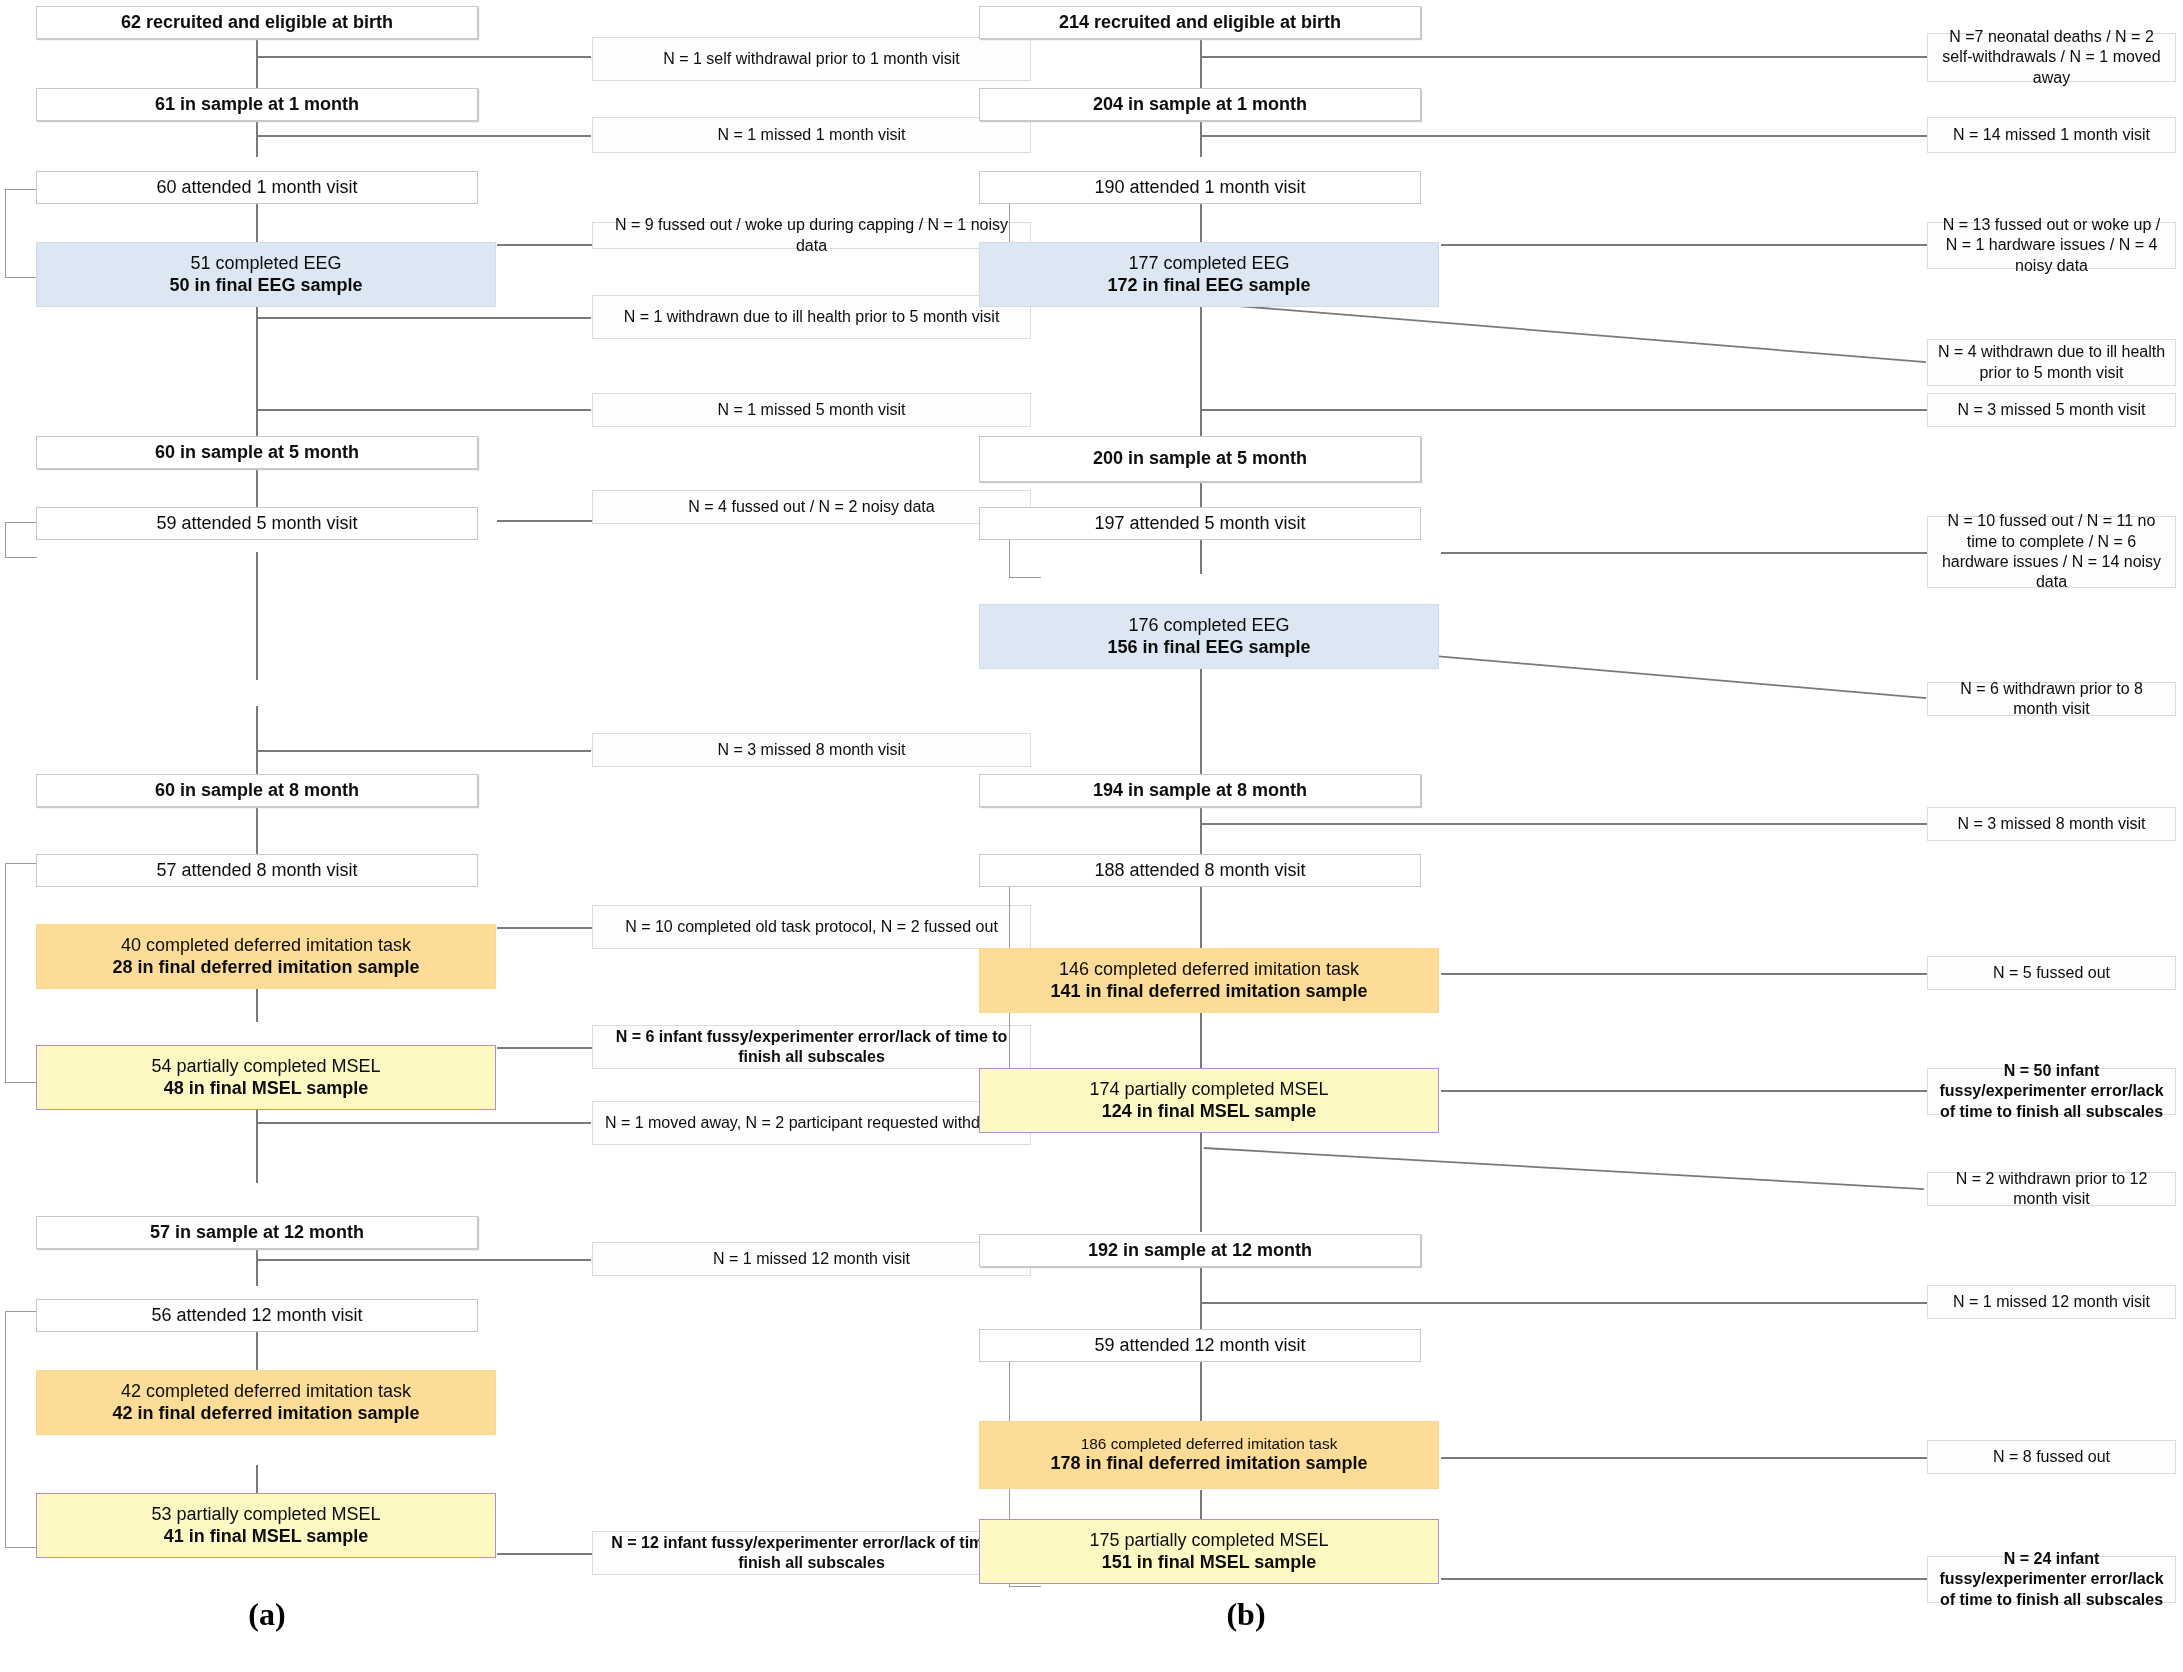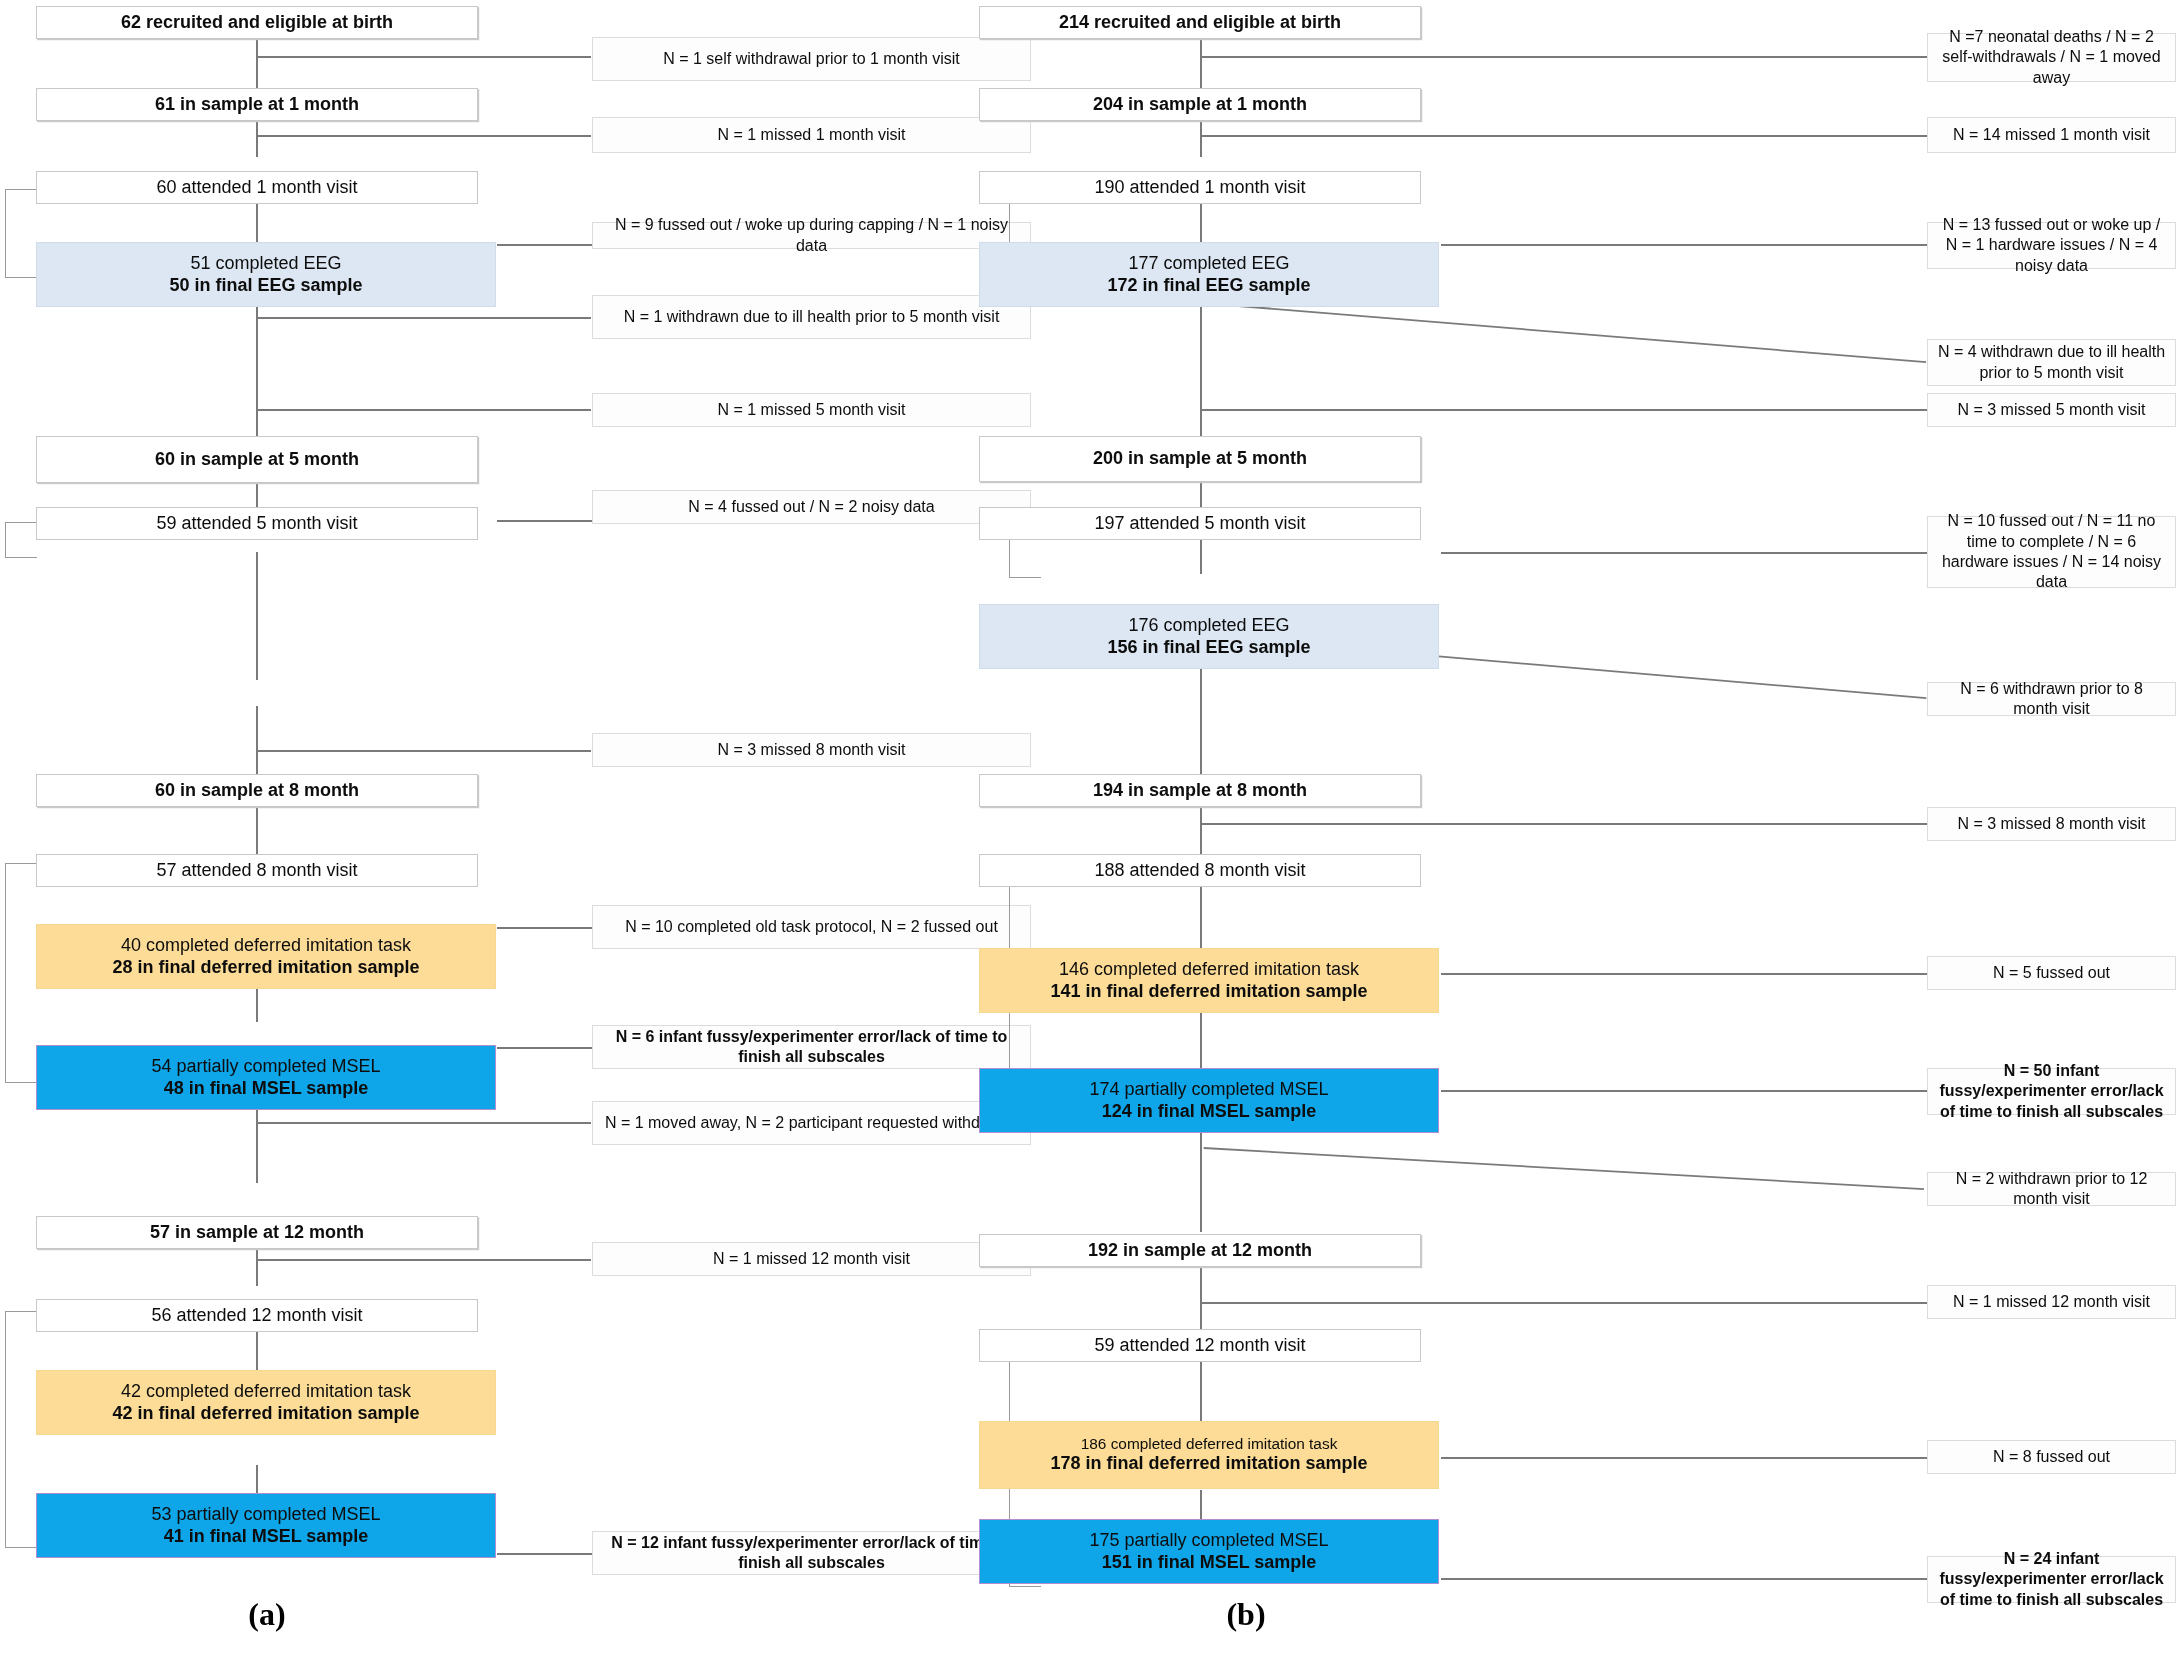--- a/index.html
+++ b/index.html
@@ -25,21 +25,21 @@
     line-height:1.22;
     font-size:18px;
     padding:2.4px 6px;
   }
   .node.shadow{box-shadow:1.2px 1.2px 0 0 #c9c9c9;}
   .node .l1{font-weight:400;white-space:nowrap;}
   .node .l2{font-weight:700;white-space:nowrap;}
   .node.bold .l1{font-weight:700;}
   .node.eeg{background:#dce7f3;border-color:#cfdcea;}
   .node.imit{background:#fcdc96;border-color:#f7d88f;}
-  .node.msel{background:#0ea5e9;border-color:#b08ed0;}
+  .node.msel{background:#fef9c3;border-color:#b08ed0;}
   .node.small .l1{font-size:15.4px;}
 
   .note{
     position:absolute;
     box-sizing:border-box;
     border:1.2px solid #dcdcdc;
     background:#fdfdfd;
     display:flex;align-items:center;justify-content:center;
     text-align:center;
     font-size:16px;
@@ -114,21 +114,21 @@
   <div class="node shadow bold" style="left:36px;top:88px;width:442px;height:33px;">
     <span class="l1">61 in sample at 1 month</span>
   </div>
   <div class="node" style="left:36px;top:171px;width:442px;height:33px;">
     <span class="l1">60 attended 1 month visit</span>
   </div>
   <div class="node eeg" style="left:36px;top:242px;width:460px;height:65px;">
     <span class="l1">51 completed EEG</span>
     <span class="l2">50 in final EEG sample</span>
   </div>
-  <div class="node shadow bold" style="left:36px;top:436px;width:442px;height:47px;">
+  <div class="node shadow bold" style="left:36px;top:436px;width:442px;height:33px;">
     <span class="l1">60 in sample at 5 month</span>
   </div>
   <div class="node" style="left:36px;top:507px;width:442px;height:33px;">
     <span class="l1">59 attended 5 month visit</span>
   </div>
   <div class="node shadow bold" style="left:36px;top:774px;width:442px;height:33px;">
     <span class="l1">60 in sample at 8 month</span>
   </div>
   <div class="node" style="left:36px;top:854px;width:442px;height:33px;">
     <span class="l1">57 attended 8 month visit</span>

